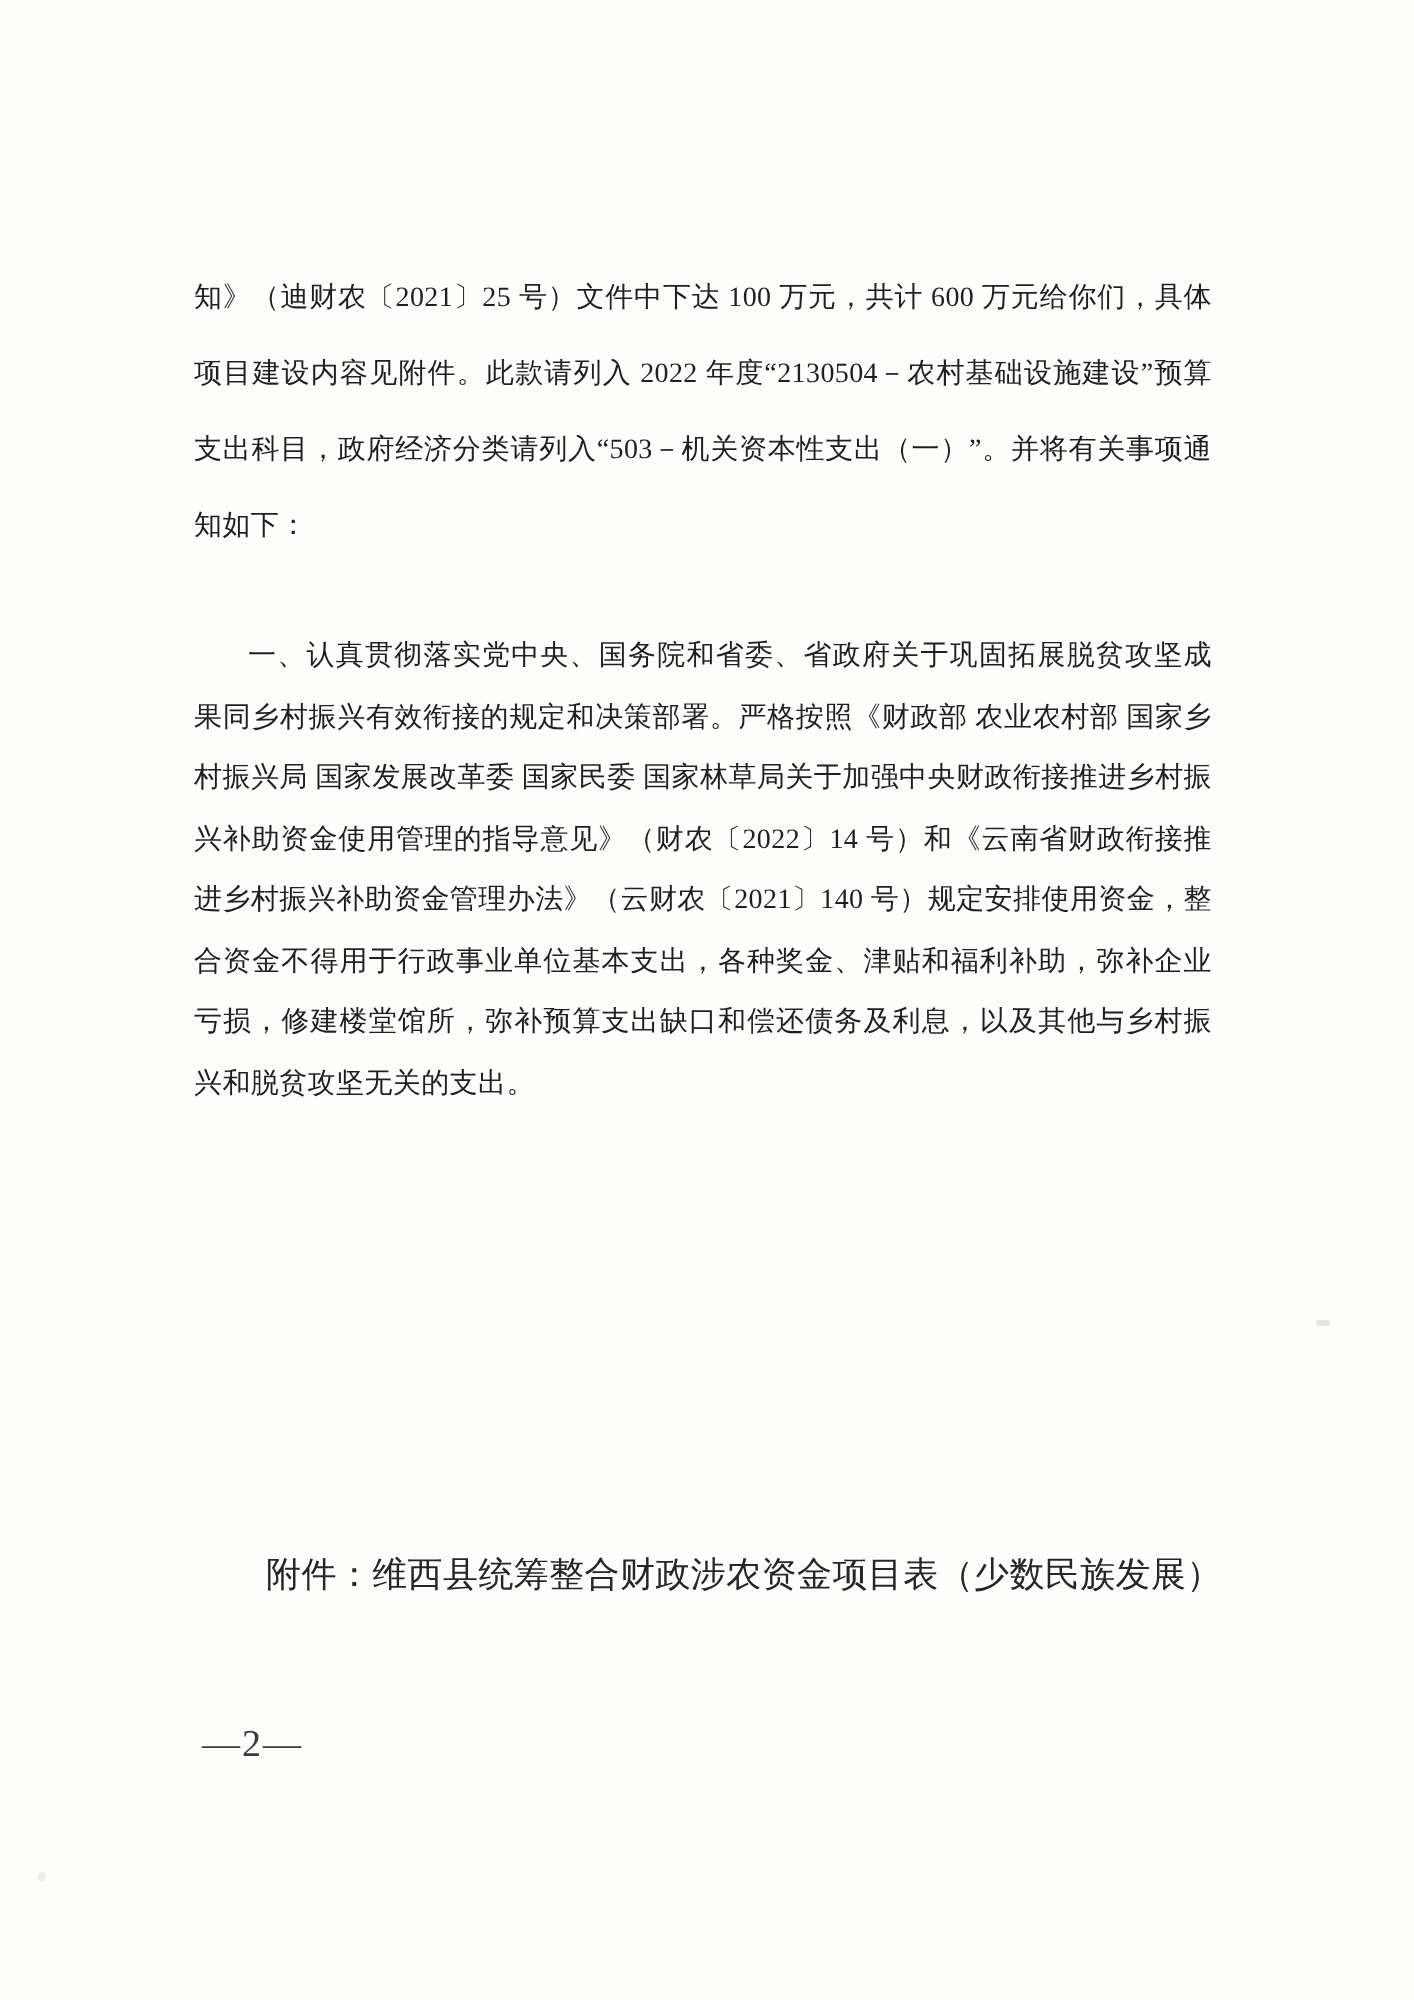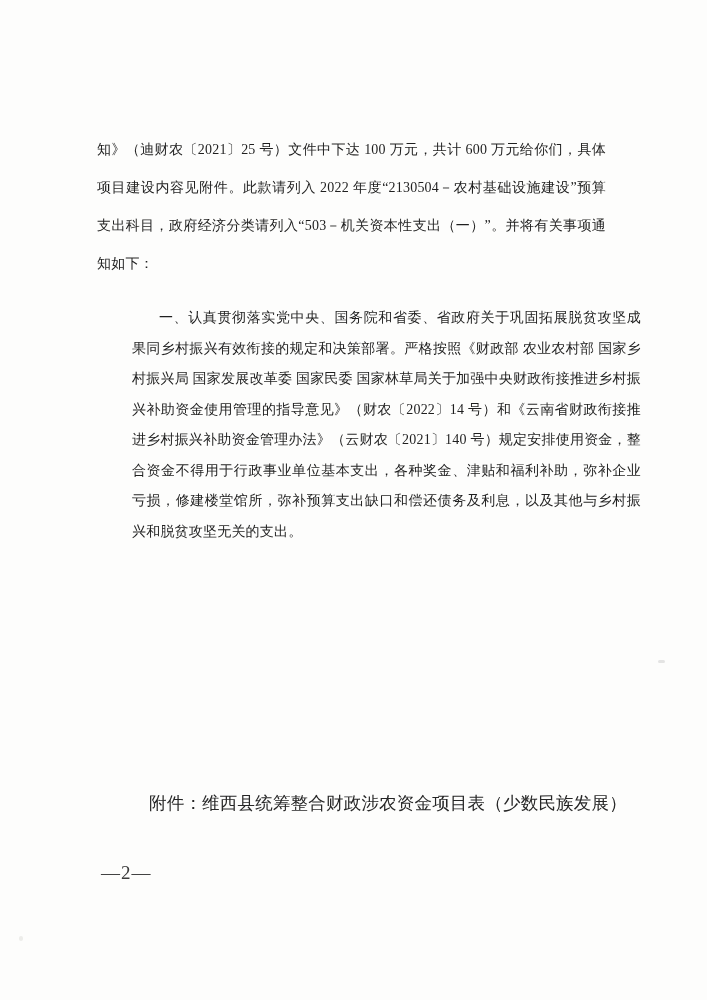--- a/index.html
+++ b/index.html
@@ -25,36 +25,35 @@
     text-align: justify;
     font-size: 14px;
     letter-spacing: 0.2px;
     word-break: break-all;
   }
   .para-1 {
     top: 131px;
     line-height: 38px;
   }
   .para-2 {
-    top: 303px;
+    top: 314px;
     line-height: 30.5px;
     text-indent: 27px;
-    margin-left: 35px;
   }
   .para-3 {
     top: 616px;
     line-height: 31.5px;
     text-indent: 27px;
   }
   .attachment {
     position: absolute;
     left: 133px;
     top: 776px;
     width: 500px;
-    margin: 16px;
+    margin: 0;
     font-size: 17.5px;
     line-height: 22px;
     letter-spacing: 0.2px;
     color: #262626;
   }
   .page-number {
     position: absolute;
     left: 101px;
     top: 862px;
     font-size: 19px;

